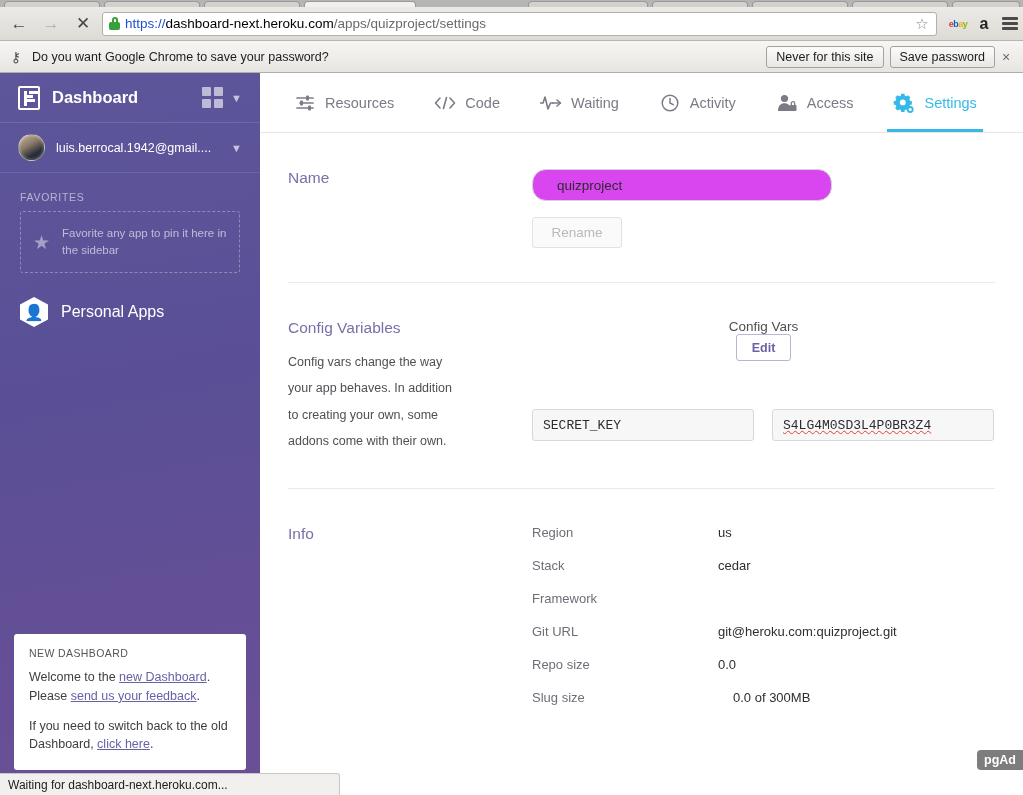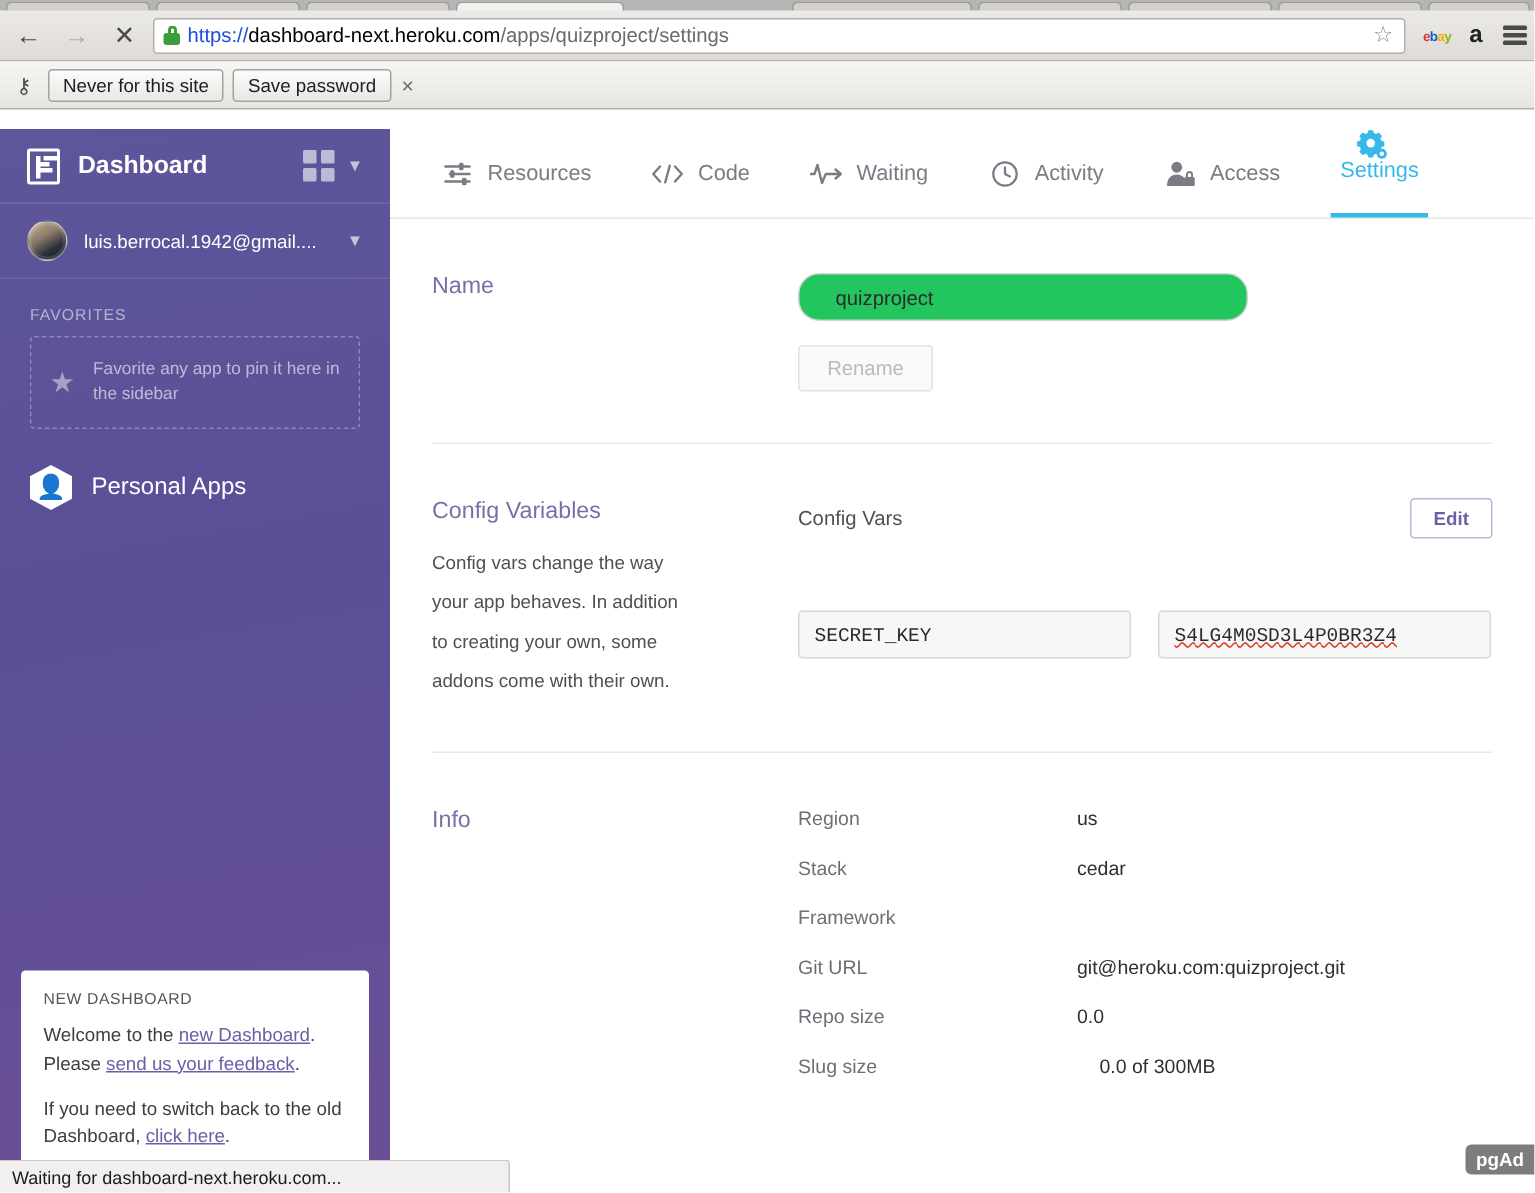--- a/index.html
+++ b/index.html
@@ -90,21 +90,21 @@
     border: 1px solid #a5a29e; border-radius: 3px;
     font-size: 12.5px; color: #1c1c1c; cursor: pointer;
     display: flex; align-items: center; font-family: inherit;
   }
   .infobar .closex {
     width: 22px; text-align: center; font-size: 14px; color: #6a6a6a; cursor: pointer;
   }
 
   
   .page {
-    position: absolute; top: 86px; left: 0; width: 1023px; height: 707px;
+    position: absolute; top: 73px; left: 0; width: 1023px; height: 707px;
     background: #fff;
   }
 
   
   .sidebar {
     position: absolute; top: 0; left: 0; width: 260px; height: 707px;
     background: linear-gradient(170deg, #5d569b 0%, #5a4f96 45%, #6b4f96 100%);
     overflow: hidden;
   }
   .sb-head {
@@ -189,21 +189,21 @@
   .tab-item {
     display: flex; align-items: center; height: 59px; padding: 0 6px;
     margin-right: 28px; color: #7b7b86; font-size: 14.5px;
     cursor: pointer; position: relative;
   }
   .tab-item:last-child { margin-right: 0; }
   .tab-item .ticon {
     width: 22px; height: 20px; margin-right: 9px;
     display: flex; align-items: center; justify-content: center; flex: 0 0 auto;
   }
-  .tab-item.active { color: #36b9e8; flex-direction: column; }
+  .tab-item.active { color: #36b9e8; }
   .tab-item.active:after {
     content: ""; position: absolute; left: 0; right: 0; bottom: 0;
     height: 3px; background: #36b9e8;
   }
   svg { display: block; }
 
   .content { padding: 0 28px; }
   .section {
     display: flex; padding: 36px 0 34px 0; border-bottom: 1px solid #eaeaea;
   }
@@ -211,30 +211,30 @@
   .sec-left { width: 244px; flex: 0 0 auto; }
   .sec-title { color: #7b6fa8; font-size: 15.5px; }
   .sec-desc {
     color: #4f4f55; font-size: 12.5px; line-height: 2.1; margin-top: 12px;
     max-width: 175px;
   }
   .sec-right { flex: 1; }
 
   .text-input {
     width: 300px; height: 32px; border: 1px solid #d3d3d6; border-radius: 14px;
-    padding: 0 24px; font-size: 13.5px; color: #2b2b2e; background: #22c55e;
+    padding: 0 24px; font-size: 13.5px; color: #2b2b2e; background: #d946ef;
     font-family: inherit; outline: none;
   }
   .btn-disabled {
     margin-top: 16px; width: 90px; height: 31px; border: 1px solid #e2e2e4;
     border-radius: 3px; background: #fafafa; color: #b9b9bf;
     font-size: 13.5px; font-family: inherit; cursor: default;
   }
 
-  .cv-head { display: flex; align-items: center; }
+  .cv-head { display: flex; align-items: center; flex-direction: column; }
   .cv-label { color: #4f4f55; font-size: 13.5px; flex: 1; }
   .btn-edit {
     width: 55px; height: 27px; border: 1px solid #bfb3d4; border-radius: 3px;
     background: #fff; color: #6f5fa6; font-size: 12.5px; font-weight: bold;
     font-family: inherit; cursor: pointer;
   }
   .cv-row { display: flex; margin-top: 48px; gap: 18px; }
   .cv-field {
     height: 32px; border: 1px solid #d8d8da; border-radius: 3px;
     background: #f7f7f8; display: flex; align-items: center; padding: 0 10px;
@@ -309,20 +309,21 @@
     <span class="hamburger">
         <span></span>
         <span></span>
         <span></span>
       </span>
   </div>
 </div>
 
 <div class="infobar">
   <div class="keyicon">⚷</div>
+  <div class="msg">Do you want Google Chrome to save your password?</div>
   <button class="chrome-btn">Never for this site</button>
   <button class="chrome-btn">Save password</button>
   <div class="closex">×</div>
 </div>
 
 <div class="page">
 
   <div class="sidebar">
 
     <div class="sb-head">

